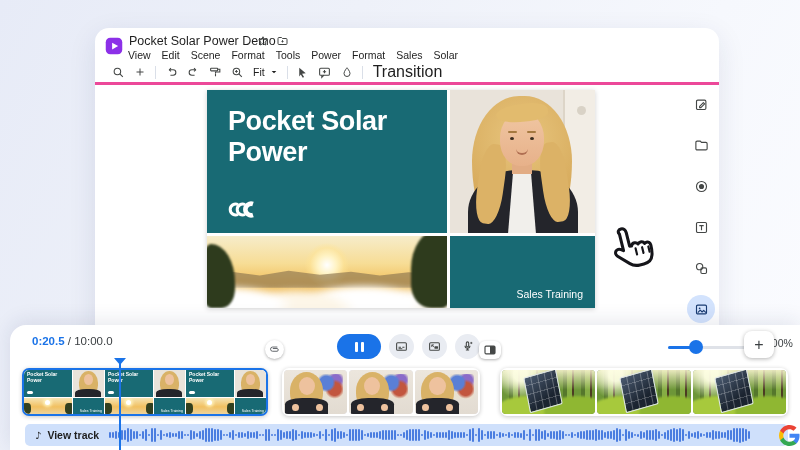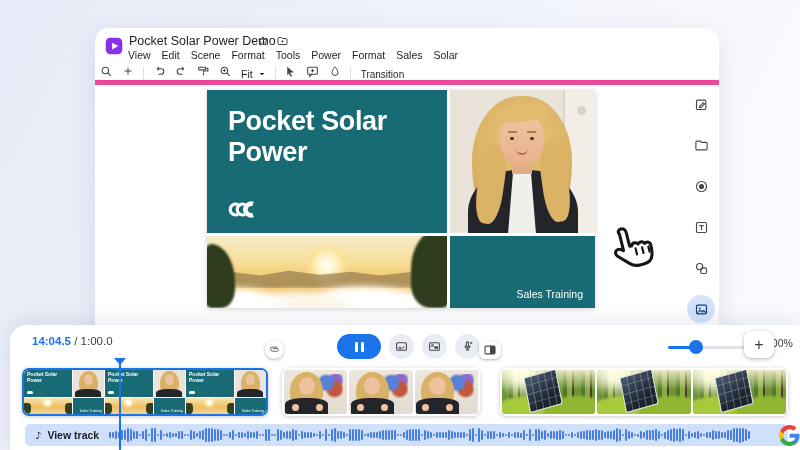--- a/index.html
+++ b/index.html
@@ -15,26 +15,26 @@
   .vids-logo{position:absolute;left:10px;top:9px;width:18px;height:18px;}
   .doc-title{position:absolute;left:34px;top:6px;font-size:12.5px;color:#1f1f1f;}
   .title-ic{position:absolute;top:7px;color:#444746;}
   .title-ic.star{left:162px;}
   .title-ic.folder{left:181px;}
   .menu-bar{position:absolute;left:33px;top:21px;display:flex;gap:11px;font-size:10.5px;color:#1f1f1f;}
   .menu-item{cursor:default;}
   .hdr-right{position:absolute;right:0;top:0;height:34px;}
 
   
-  .toolbar{position:absolute;left:0;top:34px;width:100%;height:23px;border-bottom:5px solid #ec4899;
-    display:flex;align-items:flex-end;padding-left:0;color:#444746;}
+  .toolbar{position:absolute;left:0;top:34px;width:100%;height:23px;border-bottom:3px solid #ec4899;
+    display:flex;align-items:center;padding-left:12px;color:#444746;}
   .tb-icon{width:22px;height:18px;display:flex;align-items:center;justify-content:center;flex:0 0 auto;}
   .tb-sep{width:1px;height:13px;background:#dadfe8;margin:0 4px;flex:0 0 auto;}
   .tb-fit{display:flex;align-items:center;gap:5px;font-size:10.5px;padding:0 5px;color:#1f1f1f;}
-  .tb-transition{font-size:10px;color:#1f1f1f;padding:0 6px;}
+  .tb-transition{font-size:16px;color:#1f1f1f;padding:0 6px;}
 
   
   .slide{position:absolute;left:112px;top:62px;width:388px;height:218px;background:#fff;
     box-shadow:0 1px 5px rgba(0,0,0,.18);}
   .cell{position:absolute;overflow:hidden;}
   .cell.tl{left:0;top:0;width:240px;height:143px;background:var(--slide-teal,#186a74);}
   .cell.tr{left:243px;top:0;width:145px;height:143px;background:#e9e3da;}
   .cell.bl{left:0;top:146px;width:240px;height:72px;}
   .cell.br{left:243px;top:146px;width:145px;height:72px;background:var(--slide-teal,#186a74);}
   .slide-title{position:absolute;left:21px;top:16px;width:210px;color:#fff;font-size:27px;
@@ -387,21 +387,21 @@
   </div>
 
   <svg class="hand-cursor" viewBox="0 0 40 44">
     <path d="M14 3.5c2 0 3.4 1.6 3.4 3.7v11l1.5.3c.4-1.1 1.5-1.9 2.8-1.9 1.1 0 2.1.6 2.6 1.5.5-.6 1.3-1 2.2-1 1.3 0 2.4.8 2.8 1.9.4-.4 1-.6 1.7-.6 1.6 0 2.8 1.3 2.8 3 0 2.6-.3 5.5-1 7.7-1 3.2-3.6 5.4-7.9 5.4h-3.2c-3 0-5.4-.9-7.4-2.9l-8-8c-1.2-1.2-1.3-3-.2-4.2 1-1.1 2.8-1.2 4.1-.2l1.7 1.3V7.2C10.6 5.1 12 3.5 14 3.5z" fill="#fff" stroke="#15151a" stroke-width="2.4" stroke-linejoin="round"></path>
     <path d="M21.5 21v5M26.7 21.4v4.6M31.6 22v4.2" stroke="#15151a" stroke-width="1.7" stroke-linecap="round" fill="none"></path>
   </svg>
 
   <div class="panel">
 
     <div class="time-display">
-      <span class="time-current">14:04.5</span><span class="time-total"> / </span><span class="time-total">1:00.0</span>
+      <span class="time-current">0:20.5</span><span class="time-total"> / </span><span class="time-total">10:00.0</span>
     </div>
 
     <div class="controls-center">
       <button class="pause-pill">
         <span class="pause-bar"></span>
         <span class="pause-bar"></span>
       </button>
       <button class="ctrl-circle">
         <svg width="13" height="13" viewBox="0 0 24 24" fill="none" stroke="currentColor" stroke-width="2">
             <rect x="3" y="5" width="18" height="14" rx="2"></rect>

